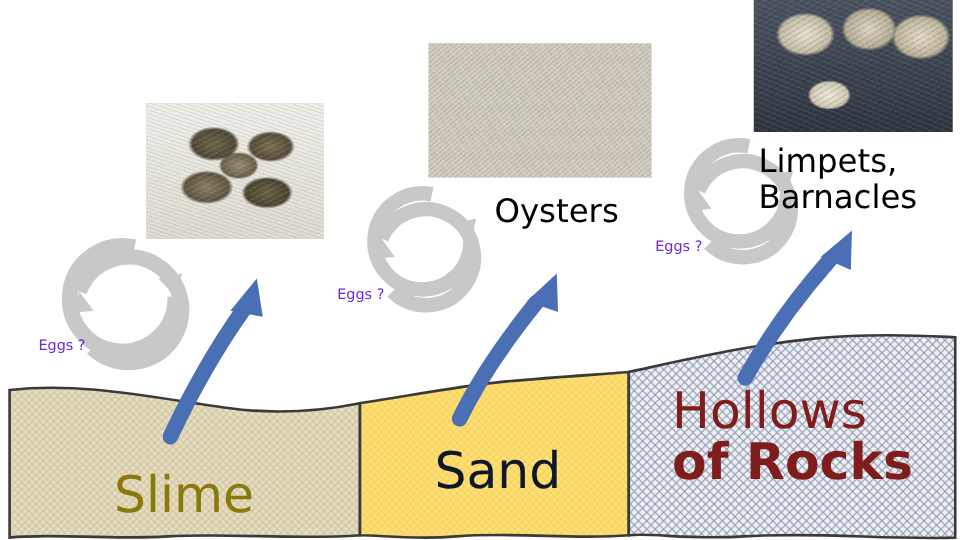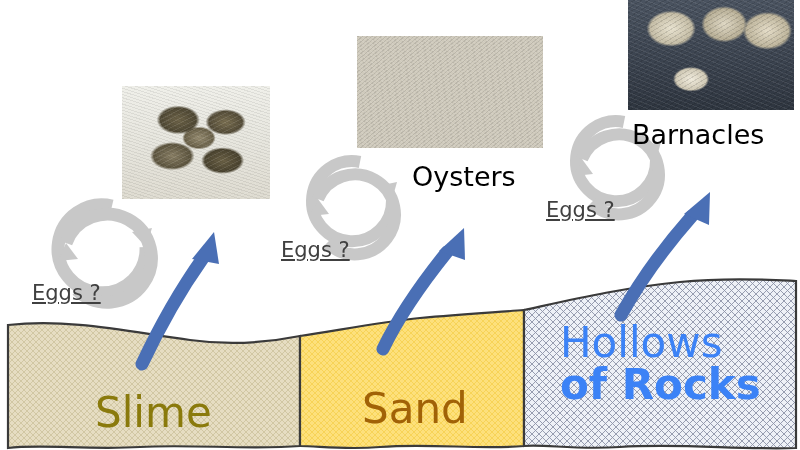--- a/index.html
+++ b/index.html
@@ -18,44 +18,43 @@
 
   
   .band-label {
     position: absolute;
     font-family: "DejaVu Sans", sans-serif;
     font-size: 42px;
     line-height: 1.0;
     white-space: nowrap;
   }
   #slime-label   { left: 95px;  top: 392px; color: #8a7a0c; }
-  #sand-label    { left: 362px; top: 388px; color: #a16207; }
-  #hollows-label { left: 560px; top: 322px; color: #3b82f6; text-align: left; }
+  #sand-label    { left: 362px; top: 372px; color: #0f172a; }
+  #hollows-label { left: 560px; top: 322px; color: #7f1d1d; text-align: left; }
   #hollows-label .l2 { display: block; font-weight: bold; }
 
   
   .creature-label {
     position: absolute;
     font-family: "DejaVu Sans", sans-serif;
     font-size: 27px;
     color: #000000;
     white-space: nowrap;
   }
   #oysters-label  { left: 160px; top: 203px; }
   #scallops-label { left: 412px; top: 161px; }
   #limpets-label  { left: 632px; top: 120px; line-height: 1.12; }
 
   
   .eggs-label {
     position: absolute;
     font-family: "DejaVu Sans", sans-serif;
-    font-size: 21px;
-    color: #404040;
+    font-size: 12px;
+    color: #6d28d9;
     white-space: nowrap;
-    text-decoration: underline;
   }
   #eggs1 { left: 32px;  top: 281px; }
   #eggs2 { left: 281px; top: 238px; }
   #eggs3 { left: 546px; top: 198px; }
 
   
   .photo {
     position: absolute;
     overflow: hidden;
     background: #cfcabc;
@@ -213,20 +212,21 @@
 
   <div class="band-label" id="slime-label">Slime</div>
   <div class="band-label" id="sand-label">Sand</div>
   <div class="band-label" id="hollows-label">
     <span>Hollows</span>
     <span class="l2">of Rocks</span>
   </div>
 
   <div class="creature-label" id="scallops-label">Oysters</div>
   <div class="creature-label" id="limpets-label">
+    <div>Limpets,</div>
     <div>Barnacles</div>
   </div>
 
   <div class="eggs-label" id="eggs1">Eggs ?</div>
   <div class="eggs-label" id="eggs2">Eggs ?</div>
   <div class="eggs-label" id="eggs3">Eggs ?</div>
 
 </div>
 
 </body></html>

